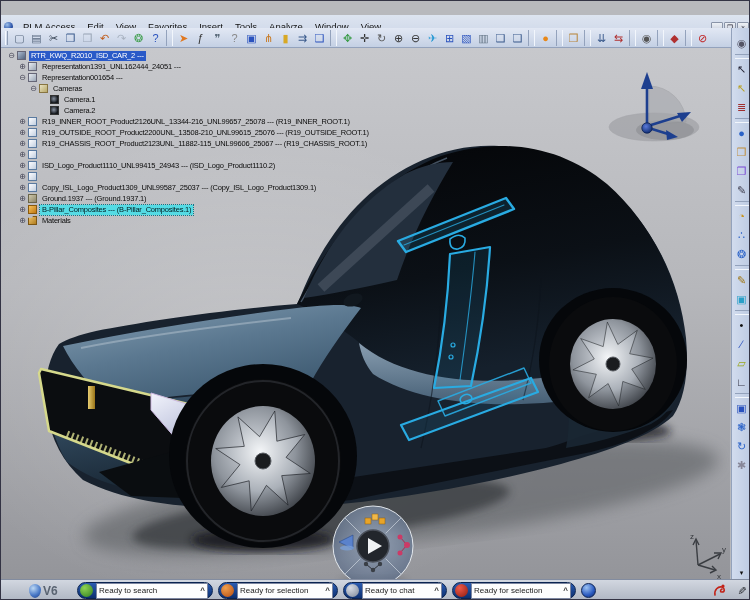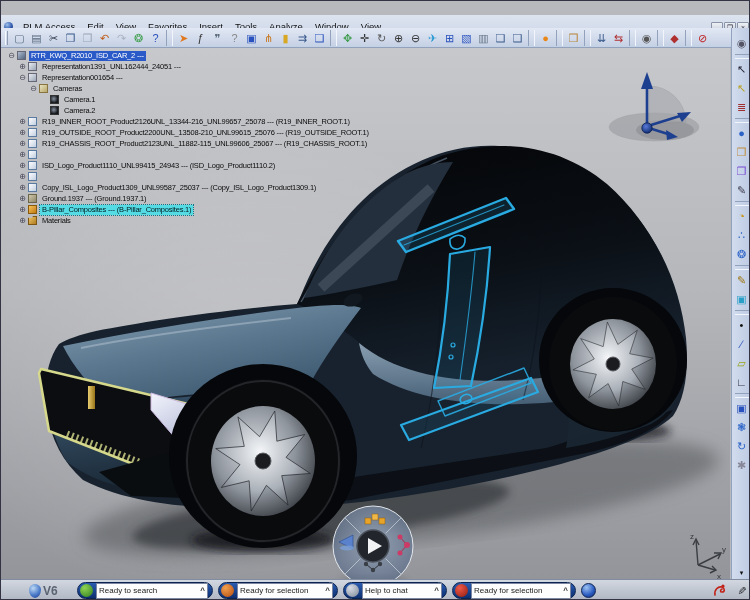--- a/index.html
+++ b/index.html
@@ -587,21 +587,21 @@
           <span class="cap-icon" style="--c1: #f0a04e; --c2: #b34a10;"></span>
           <span class="cap-field" style="width: 96px;">
             <span class="cap-label">Ready for selection</span>
             <span class="cap-caret">^</span>
           </span>
         </span>
 
         <span class="capsule">
           <span class="cap-icon" style="--c1: #d6dbe4; --c2: #7d8798;"></span>
           <span class="cap-field" style="width: 80px;">
-            <span class="cap-label">Help to chat</span>
+            <span class="cap-label">Ready to chat</span>
             <span class="cap-caret">^</span>
           </span>
         </span>
 
         <span class="capsule">
           <span class="cap-icon" style="--c1: #ef5848; --c2: #8e1c10;"></span>
           <span class="cap-field" style="width: 100px;">
             <span class="cap-label">Ready for selection</span>
             <span class="cap-caret">^</span>
           </span>

